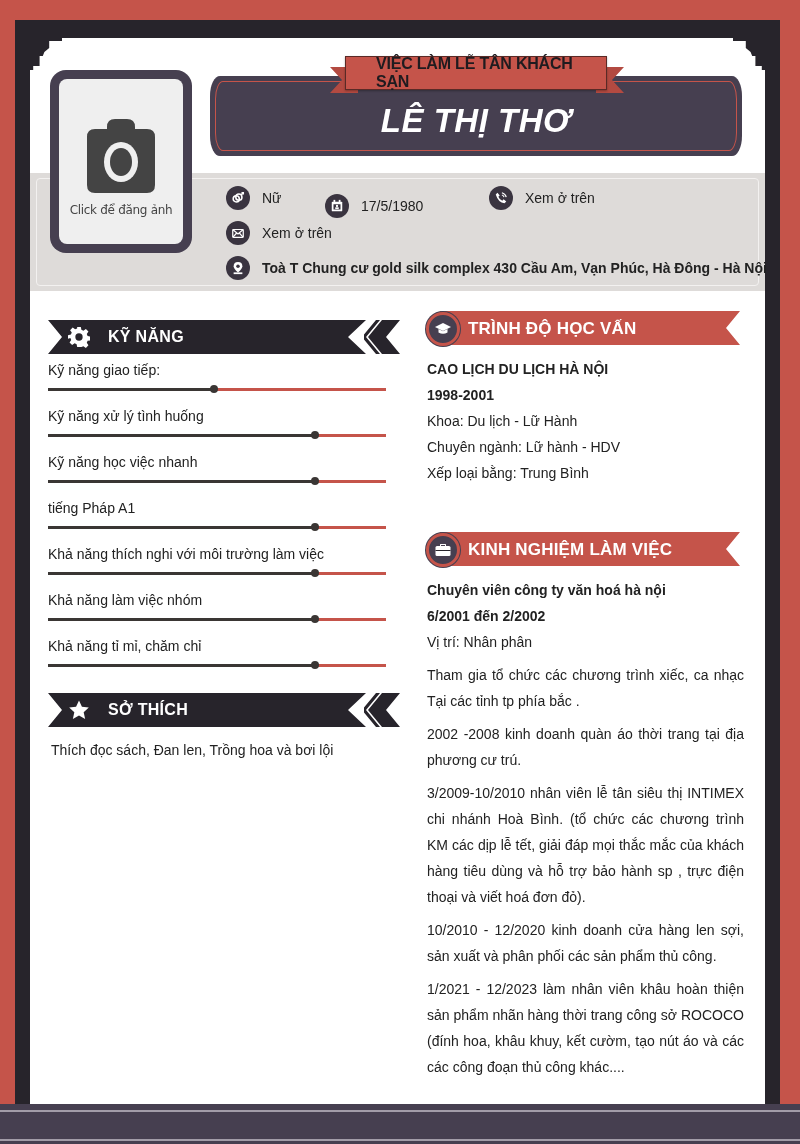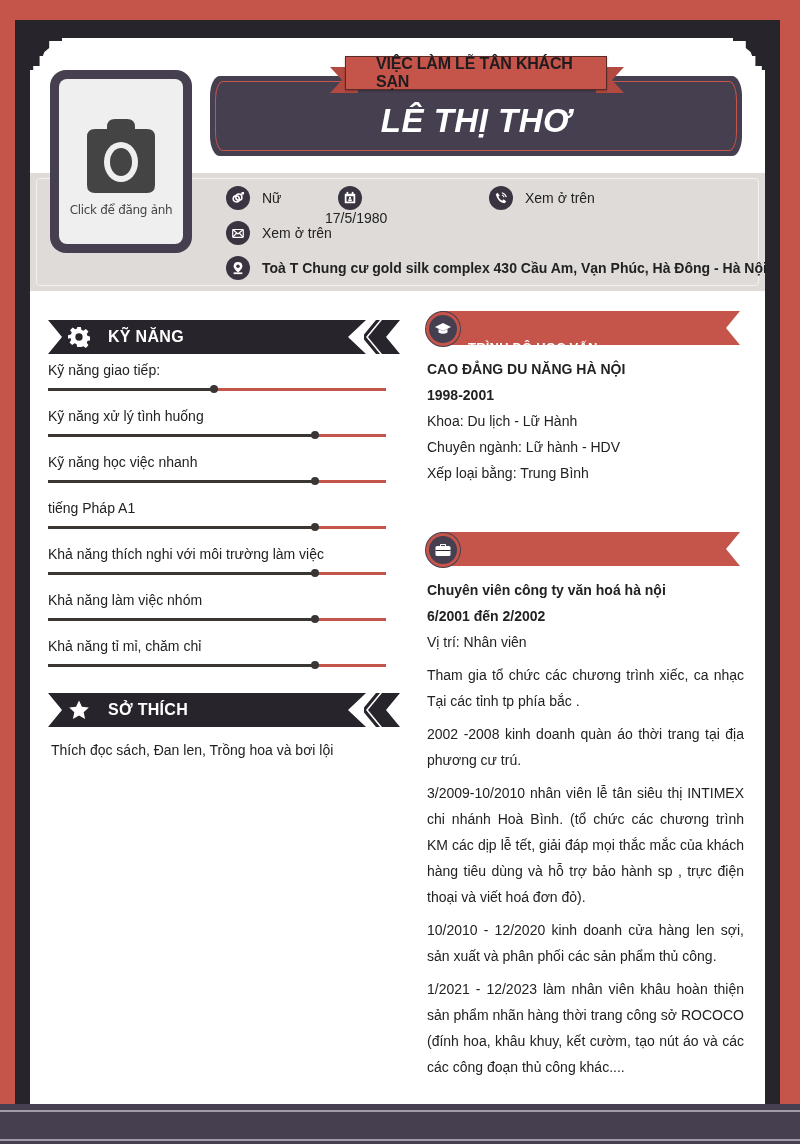--- a/index.html
+++ b/index.html
@@ -55,21 +55,21 @@
   .skill-bar { position: absolute; left: 0; top: 26px; width: 338px; height: 3px; background: #c5544a; }
   .skill-fill { position: absolute; left: 0; top: 0; height: 3px; background: #3a3634; }
   .skill-knob { position: absolute; top: -3px; width: 8px; height: 8px; margin-left: -4px; border-radius: 50%; background: #3a3634; }
 
   .hobby-text { position: absolute; left: 51px; top: 742px; font-size: 14px; color: #222; }
 
   
   .red-banner { position: absolute; left: 426px; width: 316px; height: 36px; }
   .red-banner .body { position: absolute; left: 14px; top: 2px; width: 300px; height: 34px; background: #c5544a; clip-path: polygon(0 0,100% 0,calc(100% - 14px) 50%,100% 100%,0 100%); filter: drop-shadow(1px 2px 1px rgba(0,0,0,.4)); }
   .red-banner .badge { position: absolute; left: 0; top: 3px; width: 34px; height: 34px; border-radius: 50%; background: #463f50; border: 3px solid #c5544a; box-shadow: 0 0 0 1px #463f50; display: flex; align-items: center; justify-content: center; color: #fff; }
-  .red-banner .title { position: absolute; left: 42px; top: 10px; color: #fff; font-weight: bold; font-size: 13px; letter-spacing: 0.2px; margin-top: 21px; }
+  .red-banner .title { position: absolute; left: 42px; top: 10px; color: #fff; font-weight: bold; font-size: 17px; letter-spacing: 0.2px; }
 
   .rcol { position: absolute; left: 427px; width: 317px; font-size: 14px; color: #222; }
   .rcol p { line-height: 26px; }
   .rcol p.b { font-weight: bold; }
   .rcol p.j { text-align: justify; text-align-last: left; margin-top: 7px; }
 </style>
 </head>
 <body>
 
 <div class="frame-dark"></div>
@@ -105,21 +105,21 @@
 <div class="info-item" style="left:226px; top:186px;">
   <span class="info-icon">
     <svg viewBox="0 0 16 16" fill="none" stroke="#fff" stroke-width="1.8">
         <circle cx="6" cy="9" r="3.5"></circle>
         <circle cx="9" cy="7" r="3.5"></circle>
         <path d="M11.5 4.5 L14 2 M12 2 H14 V4"></path>
       </svg>
   </span>
   <span>Nữ</span>
 </div>
-<div class="info-item" style="left:325px; top:186px;flex-direction:column;">
+<div class="info-item" style="left:325px; top:194px;">
   <span class="info-icon">
     <svg viewBox="0 0 16 16">
         <rect x="2" y="3" width="12" height="11" rx="1" fill="#fff"></rect>
         <rect x="4" y="1" width="2" height="4" fill="#fff"></rect>
         <rect x="10" y="1" width="2" height="4" fill="#fff"></rect>
         <rect x="4" y="6" width="8" height="6" fill="#3a3440"></rect>
         <circle cx="8" cy="8" r="1.3" fill="#fff"></circle>
         <rect x="6" y="9.5" width="4" height="2" fill="#fff"></rect>
       </svg>
   </span>
@@ -236,42 +236,43 @@
   <div class="badge">
     <svg width="16" height="14" viewBox="0 0 16 14">
         <path d="M8 1 L16 5 L8 9 L0 5 Z" fill="#fff"></path>
         <path d="M3.5 7 V10.5 Q8 13 12.5 10.5 V7 L8 9.3 Z" fill="#fff"></path>
       </svg>
   </div>
   <div class="title">TRÌNH ĐỘ HỌC VẤN</div>
 </div>
 
 <div class="rcol" style="top:356px;">
-  <p class="b">CAO ĐẲNG DU NĂNG HÀ NỘI</p>
+  <p class="b">CAO LỊCH DU LỊCH HÀ NỘI</p>
   <p class="b">1998-2001</p>
   <p>Khoa: Du lịch - Lữ Hành</p>
   <p>Chuyên ngành: Lữ hành - HDV</p>
   <p>Xếp loại bằng: Trung Bình</p>
 </div>
 
 <div class="red-banner" style="top:530px;">
   <div class="body"></div>
   <div class="badge">
     <svg width="16" height="14" viewBox="0 0 16 14">
         <path d="M5 3 V1.5 Q5 1 5.5 1 H10.5 Q11 1 11 1.5 V3 H10 V2 H6 V3 Z" fill="#fff"></path>
         <rect x="0.5" y="3" width="15" height="10" rx="1.5" fill="#fff"></rect>
         <rect x="0.5" y="7" width="15" height="1" fill="#27242b"></rect>
       </svg>
   </div>
+  <div class="title">KINH NGHIỆM LÀM VIỆC</div>
 </div>
 
 <div class="rcol" style="top:577px;">
   <p class="b">Chuyên viên công ty văn hoá hà nội</p>
   <p class="b">6/2001 đến 2/2002</p>
-  <p>Vị trí: Nhân viên</p>
+  <p>Vị trí: Nhân phân</p>
   <p class="j">Tham gia tổ chức các chương trình xiếc, ca nhạc Tại các tỉnh tp phía bắc .</p>
   <p class="j">2002 -2008 kinh doanh quàn áo thời trang tại địa phương cư trú.</p>
   <p class="j">3/2009-10/2010 nhân viên lễ tân siêu thị INTIMEX chi nhánh Hoà Bình. (tổ chức các chương trình KM các dịp lễ tết, giải đáp mọi thắc mắc của khách hàng tiêu dùng  và hỗ trợ bảo hành sp , trực điện thoại và viết hoá đơn đỏ).</p>
   <p class="j">10/2010 - 12/2020 kinh doanh cửa hàng len sợi, sản xuất và phân phối các sản phẩm thủ công.</p>
   <p class="j">1/2021 - 12/2023 làm nhân viên khâu hoàn thiện sản phẩm nhãn hàng thời trang công sở ROCOCO (đính hoa, khâu khuy, kết cườm, tạo nút áo và các các công đoạn thủ công khác....</p>
 </div>
 
 <div class="bottom-band"></div>
 
 </body></html>

